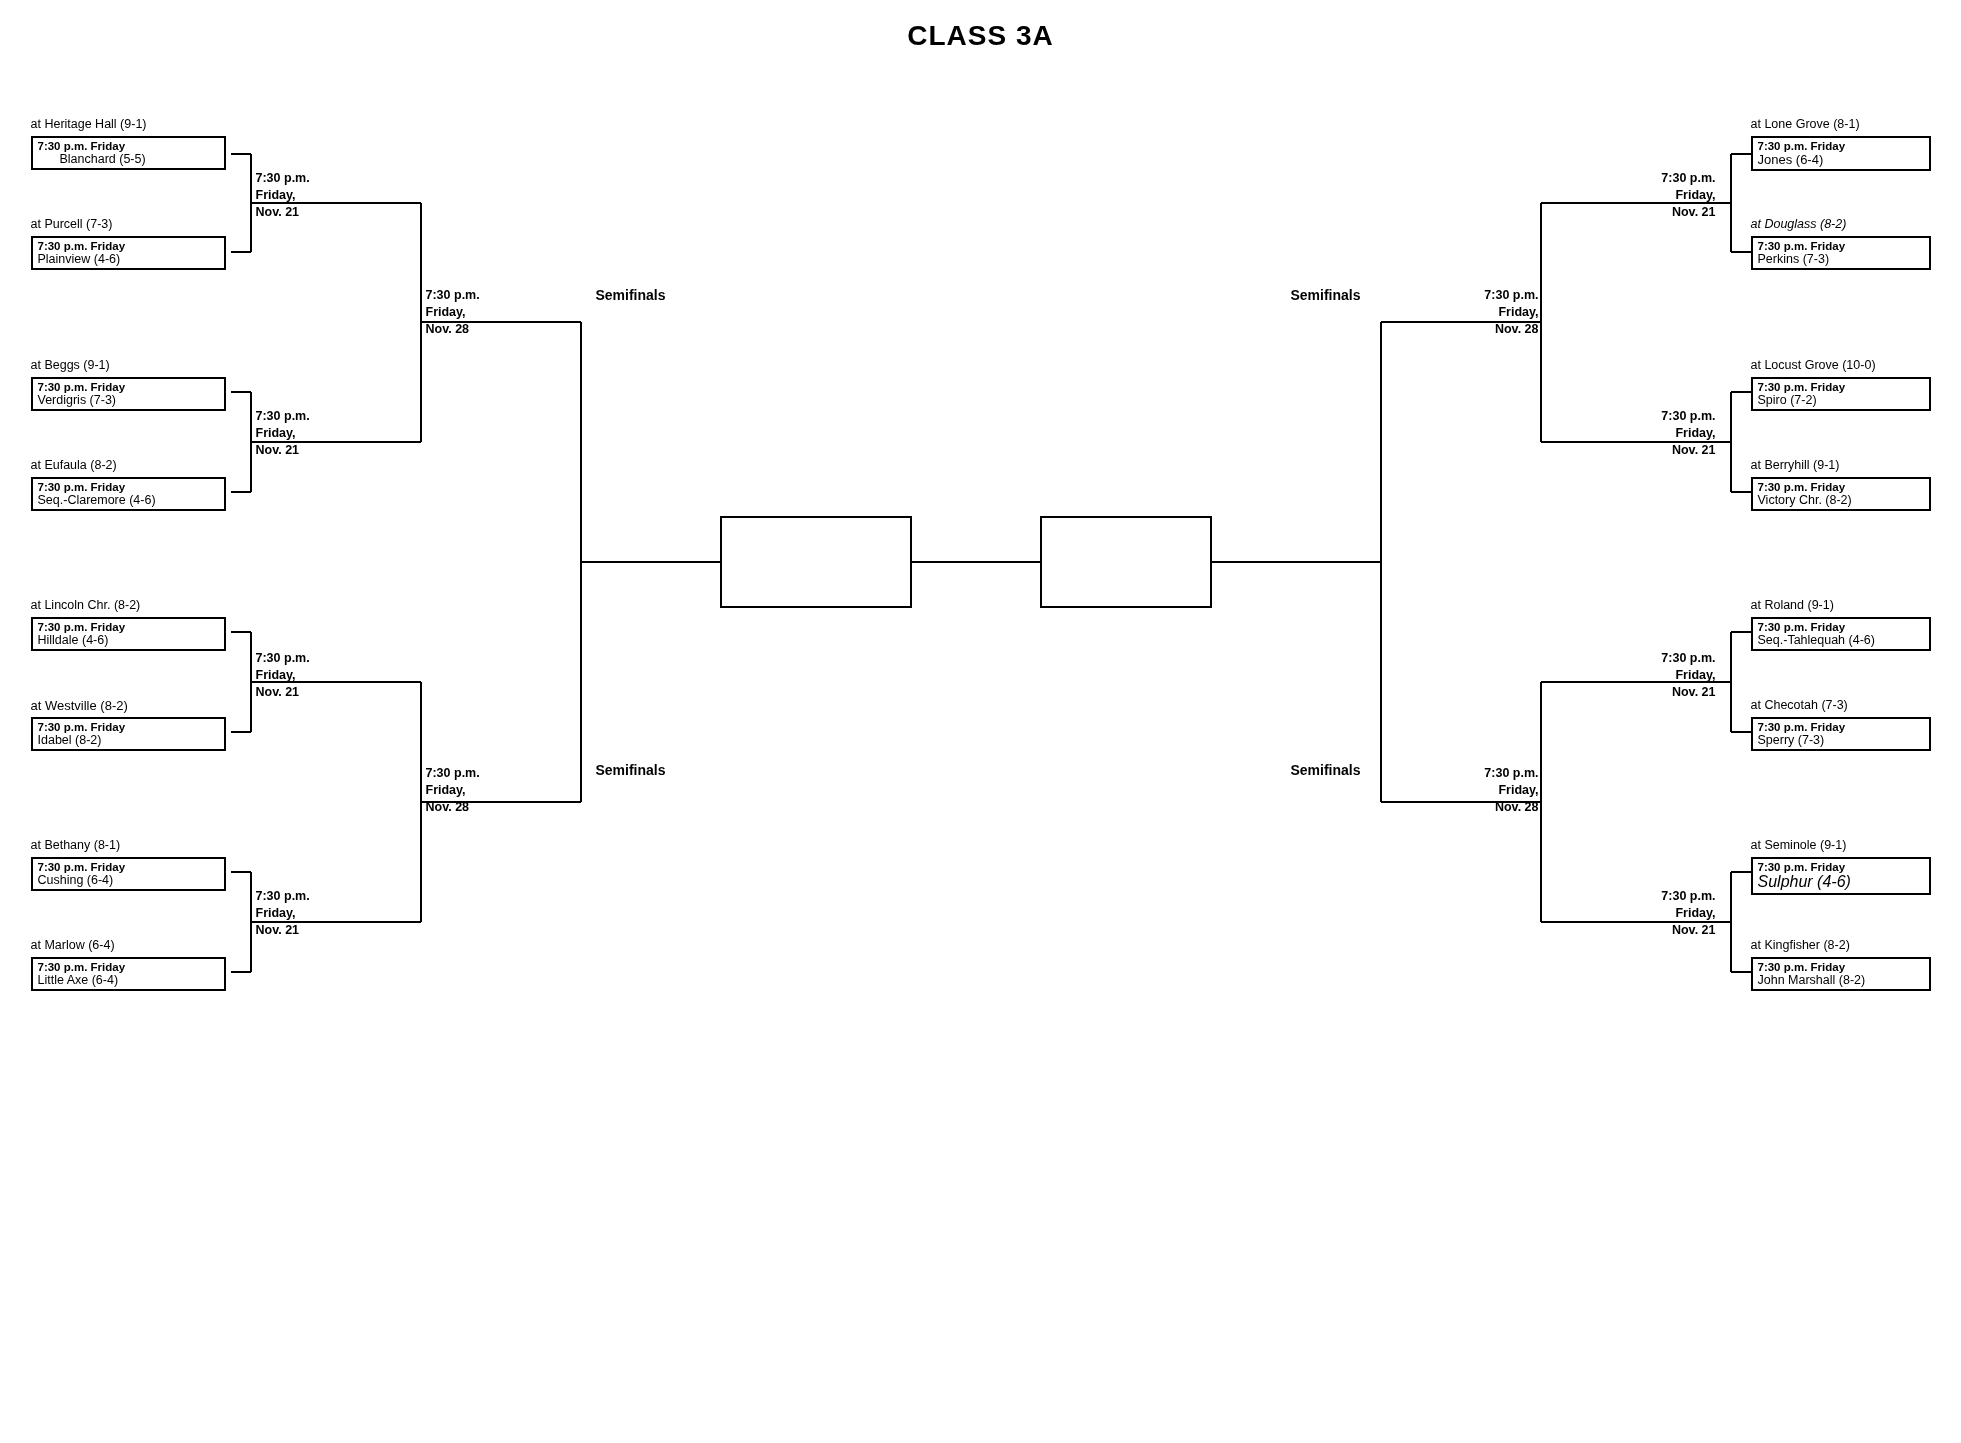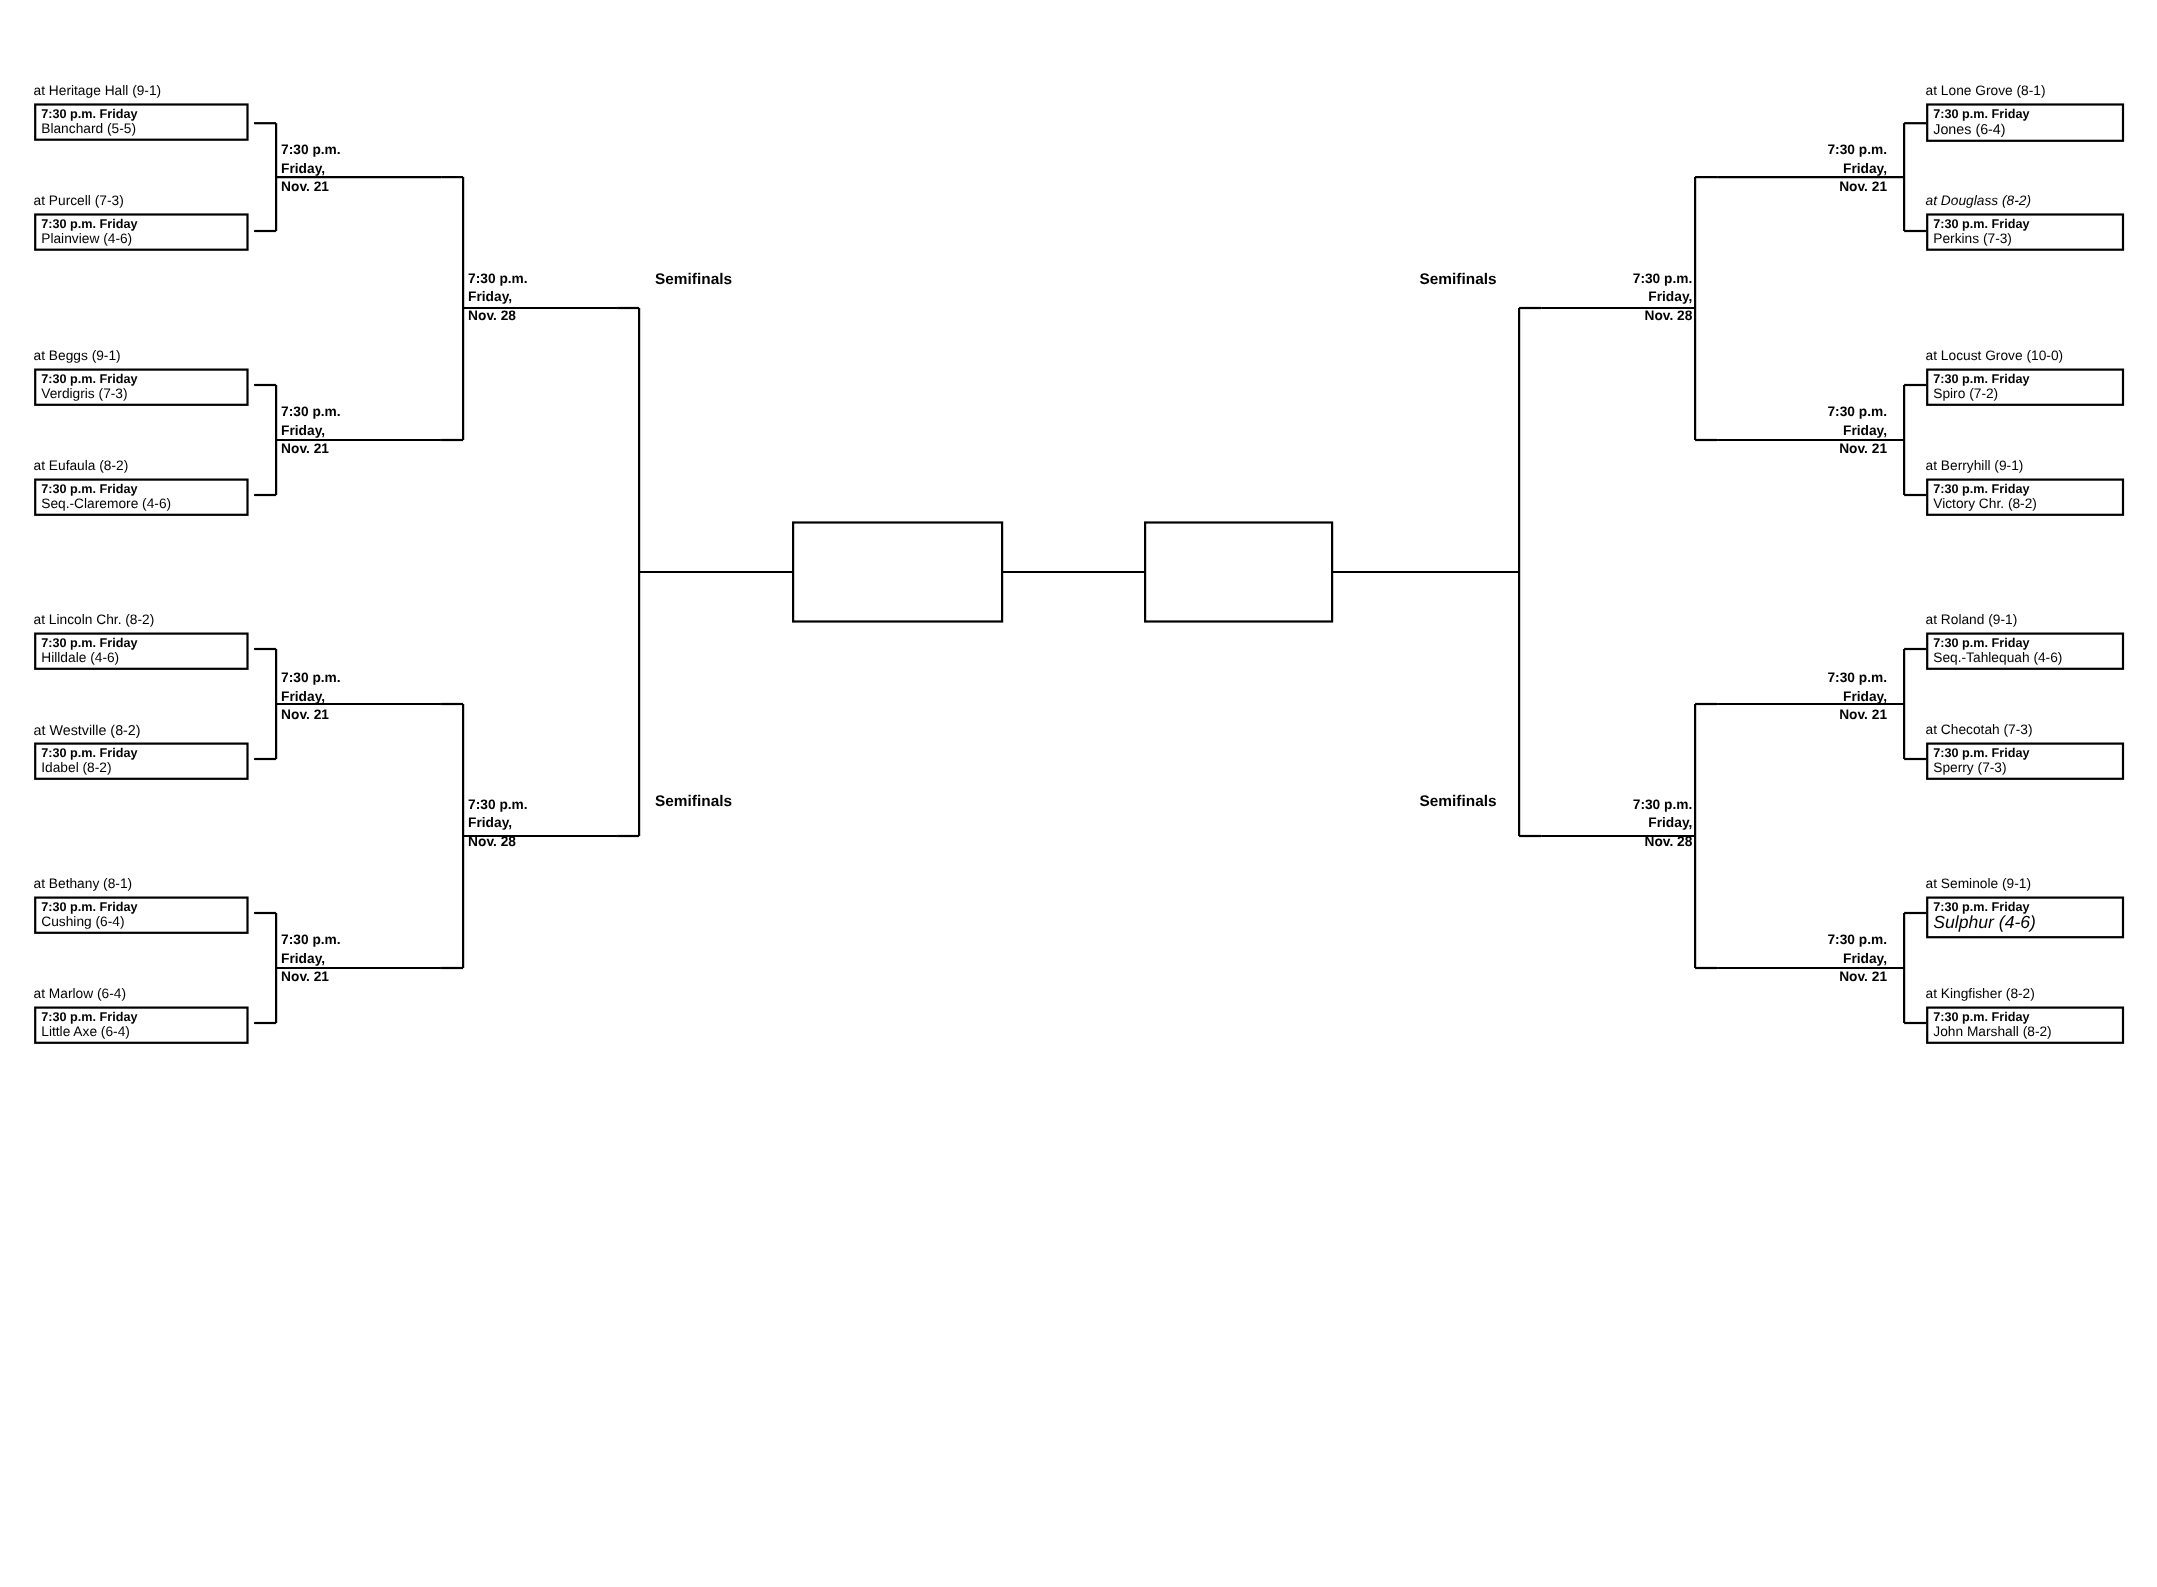--- a/index.html
+++ b/index.html
@@ -20,20 +20,21 @@
       font-size: 28px;
       font-weight: bold;
       margin-bottom: 10px;
       letter-spacing: 1px;
     }
   </style>
 </head>
 <body>
 
 <div class="page">
+  <div class="title">CLASS 3A</div>
 
   <div style="position:relative; width:1900px; margin:0 auto; height:1380px;">
     <svg width="1900" height="1380" style="position:absolute;top:0;left:0;pointer-events:none;z-index:1;">
 
       <line x1="200" y1="92" x2="220" y2="92" stroke="#000" stroke-width="2"></line>
 
       <line x1="200" y1="190" x2="220" y2="190" stroke="#000" stroke-width="2"></line>
 
       <line x1="220" y1="92" x2="220" y2="190" stroke="#000" stroke-width="2"></line>
 
@@ -111,21 +112,21 @@
       <line x1="1530" y1="860" x2="1700" y2="860" stroke="#000" stroke-width="2"></line>
       <line x1="1700" y1="810" x2="1700" y2="910" stroke="#000" stroke-width="2"></line>
       <line x1="1700" y1="810" x2="1720" y2="810" stroke="#000" stroke-width="2"></line>
       <line x1="1700" y1="910" x2="1720" y2="910" stroke="#000" stroke-width="2"></line>
 
     </svg>
 
     <div style="position:absolute;left:0;top:55px;width:195px;font-size:12.5px;">at Heritage Hall (9-1)</div>
     <div style="position:absolute;left:0;top:74px;width:195px;border:2px solid #000;padding:2px 5px;background:#fff;">
       <div style="font-weight:bold;font-size:11.5px;">7:30 p.m. Friday</div>
-      <div style="font-size:12.5px;">Blanchard (5-5)</div>
+      <div style="font-size:12.5px;margin-left:22px;">Blanchard (5-5)</div>
     </div>
 
     <div style="position:absolute;left:0;top:155px;width:195px;font-size:12.5px;">at Purcell (7-3)</div>
     <div style="position:absolute;left:0;top:174px;width:195px;border:2px solid #000;padding:2px 5px;background:#fff;">
       <div style="font-weight:bold;font-size:11.5px;">7:30 p.m. Friday</div>
       <div style="font-size:12.5px;">Plainview (4-6)</div>
     </div>
 
     <div style="position:absolute;left:225px;top:108px;width:145px;font-weight:bold;font-size:12.5px;line-height:1.35;">7:30 p.m.<br>Friday,<br>Nov. 21</div>
 

